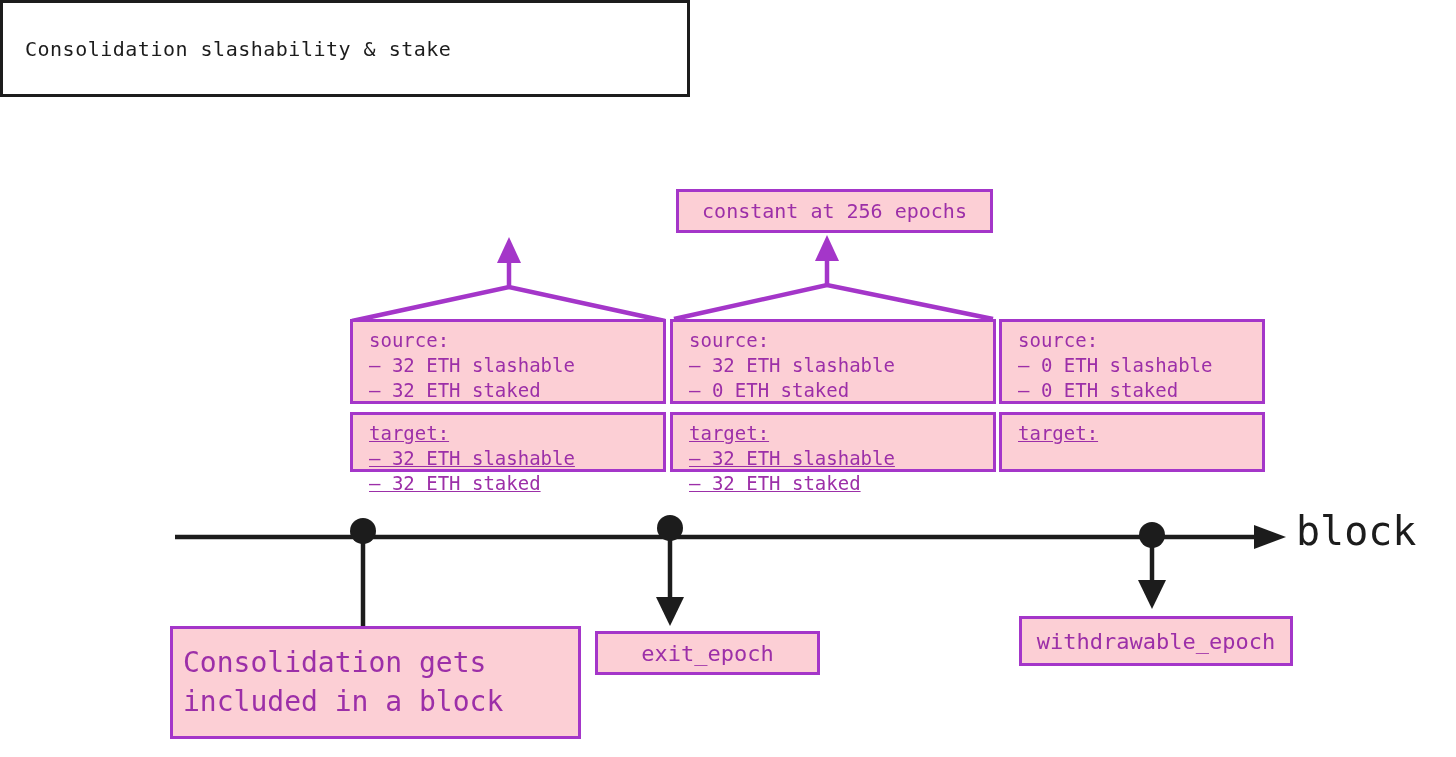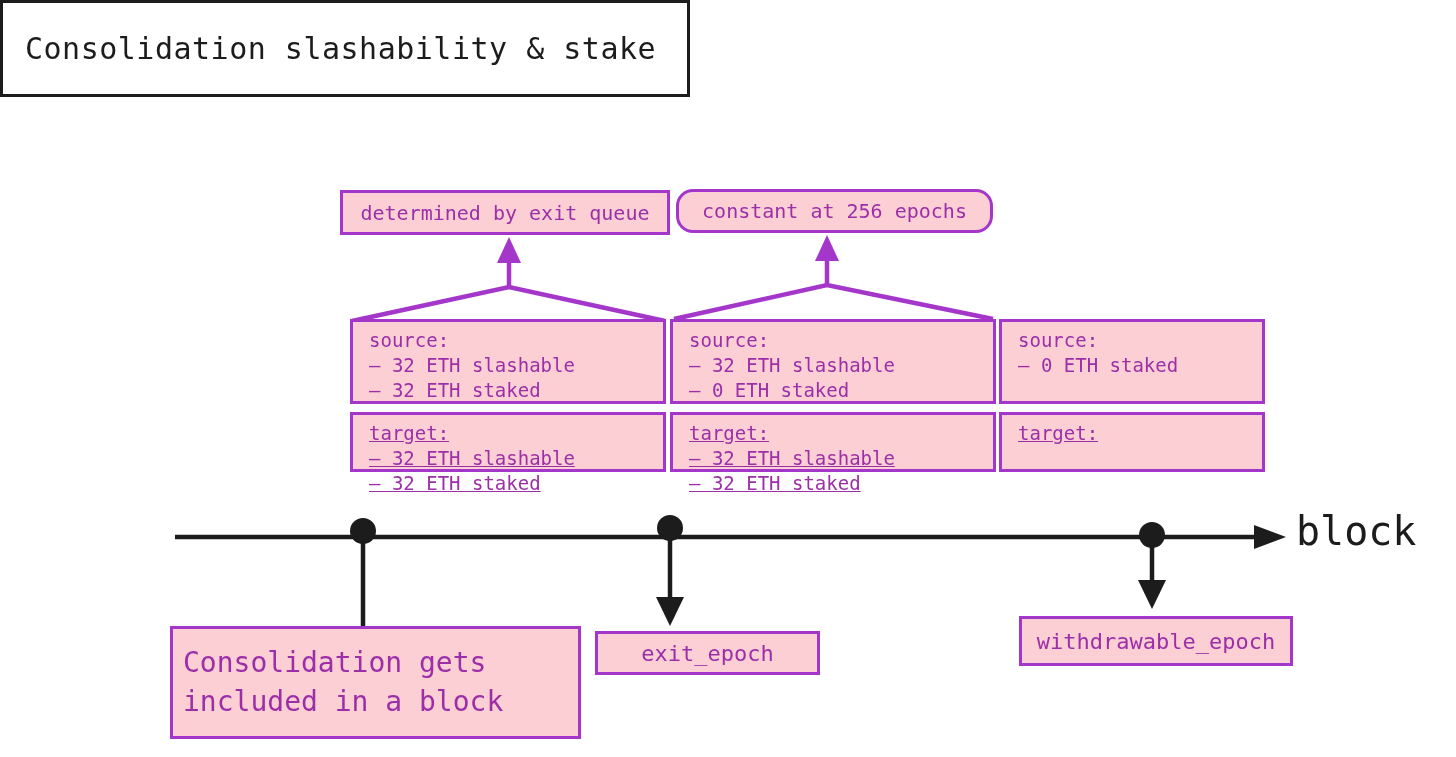--- a/index.html
+++ b/index.html
@@ -16,25 +16,25 @@
   .stroke-purple{stroke:var(--border-purple);stroke-width:4.5;fill:none;stroke-linejoin:miter;}
   .fill-purple{fill:var(--border-purple);stroke:none;}
   .stroke-ink{stroke:var(--ink);stroke-width:4.5;fill:none;}
   .fill-ink{fill:var(--ink);stroke:none;}
 
   .box{position:absolute;border:3px solid var(--border-purple);background:var(--fill-pink);color:var(--text-purple);}
   .title-box{
     left:18px;top:15px;width:690px;height:97px;
     border:3px solid var(--ink);background:var(--bg);color:var(--ink);
     display:flex;align-items:center;padding-left:22px;
-    font-size:30px;letter-spacing:.5px;
+    font-size:20px;letter-spacing:.5px;
   }
   .annotation{display:flex;align-items:center;justify-content:center;font-size:20px;white-space:nowrap;}
   .annotation-a{left:340px;top:190px;width:330px;height:45px;}
-  .annotation-b{left:676px;top:189px;width:317px;height:44px;border-radius:17px;}
+  .annotation-b{left:676px;top:189px;width:317px;height:44px;}
 
   .stage-cell{font-size:19px;line-height:25px;padding:6px 4px 0 16px;white-space:nowrap;}
   .s1{left:350px;width:316px;}
   .s2{left:670px;width:326px;}
   .s3{left:999px;width:266px;}
   .row-source{top:319px;height:85px;}
   .row-target{top:412px;height:60px;text-decoration:underline;}
   .stage-cell .indent{display:block;}
 
   .future-label{
@@ -83,23 +83,20 @@
     <polygon class="fill-ink" points="670,626 656,597 684,597"></polygon>
 
     <line class="stroke-ink" x1="1152" y1="535" x2="1152" y2="582"></line>
     <polygon class="fill-ink" points="1152,609 1138,580 1166,580"></polygon>
   </svg>
 
   <div class="title-box">
     <span>Consolidation slashability &amp; stake</span>
   </div>
 
-  <div class="box annotation annotation-a">
-    <span>determined by exit queue</span>
-  </div>
   <div class="box annotation annotation-b">
     <span>constant at 256 epochs</span>
   </div>
 
   <div class="box stage-cell s1 row-source">
     <span class="indent">source:</span>
     <span class="indent">– 32 ETH slashable</span>
     <span class="indent">– 32 ETH staked</span>
   </div>
   <div class="box stage-cell s1 row-target">
@@ -114,20 +111,21 @@
     <span class="indent">– 0 ETH staked</span>
   </div>
   <div class="box stage-cell s2 row-target">
     <span class="indent">target:</span>
     <span class="indent">– 32 ETH slashable</span>
     <span class="indent">– 32 ETH staked</span>
   </div>
 
   <div class="box stage-cell s3 row-source">
     <span class="indent">source:</span>
+    <span class="indent">– 0 ETH slashable</span>
     <span class="indent">– 0 ETH staked</span>
   </div>
   <div class="box stage-cell s3 row-target">
     <span class="indent">target:</span>
   </div>
 
   <div class="future-label">block</div>
 
   <div class="box event-exit">
     <span>exit_epoch</span>

